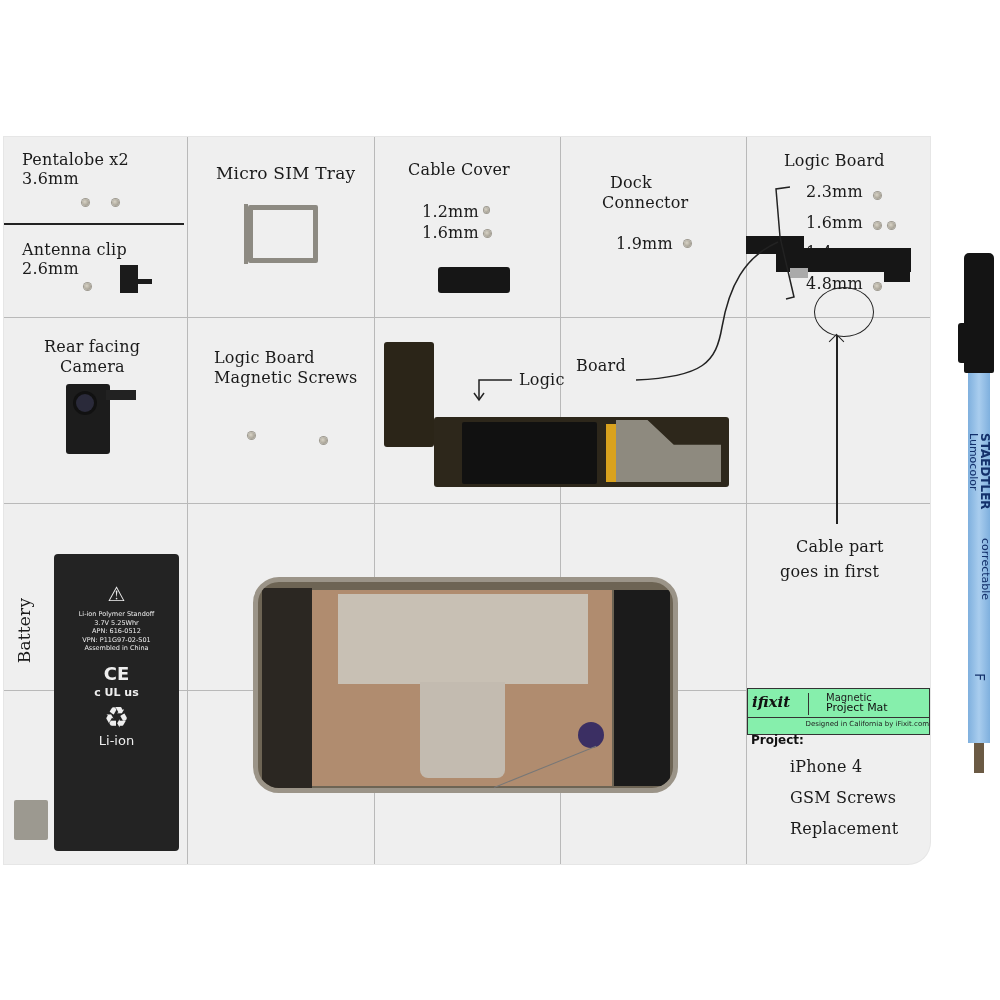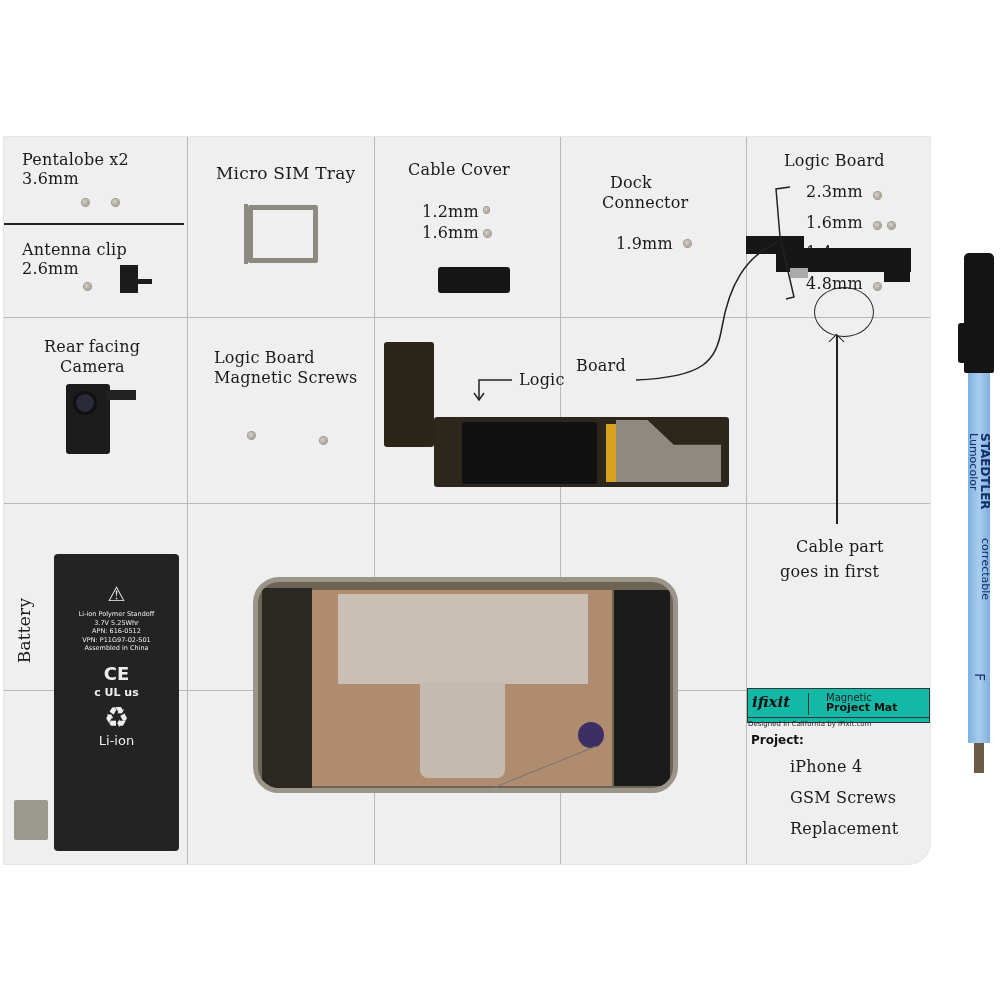--- a/index.html
+++ b/index.html
@@ -41,25 +41,25 @@
   .battery .liion{font-size:13px;}
   .batt-flex{position:absolute;left:10px;top:663px;width:34px;height:40px;background:#9c9990;border-radius:2px;}
   .phone{position:absolute;left:249px;top:440px;width:425px;height:216px;border:5px solid #9b9488;border-radius:26px;background:#6d6454;box-sizing:border-box;overflow:hidden;}
   .phone .copper{position:absolute;left:54px;top:8px;width:300px;height:196px;background:#b08c6f;}
   .phone .shieldT{position:absolute;left:80px;top:12px;width:250px;height:90px;background:#c8c0b4;}
   .phone .shieldStem{position:absolute;left:162px;top:100px;width:85px;height:96px;background:#c3bbb0;border-radius:0 0 8px 8px;}
   .phone .left{position:absolute;left:4px;top:6px;width:50px;height:200px;background:#2b2722;}
   .phone .right{position:absolute;left:356px;top:8px;width:56px;height:196px;background:#1b1b1b;}
   .phone .cam{position:absolute;left:320px;top:140px;width:26px;height:26px;border-radius:50%;background:#3b2f63;}
   .cable{position:absolute;left:490px;top:650px;width:110px;height:40px;border-top:1.5px solid #777;transform:rotate(-22deg);transform-origin:left top;}
-  .logo-box{position:absolute;left:743px;top:551px;width:183px;height:35px;border:1px solid #333;box-sizing:border-box;background:#14b8a6;}
+  .logo-box{position:absolute;left:743px;top:551px;width:183px;height:47px;border:1px solid #333;box-sizing:border-box;background:#86efac;}
   .logo-box .ifixit{position:absolute;left:4px;top:4px;width:56px;height:22px;font-family:"DejaVu Serif",serif;font-style:italic;font-weight:bold;font-size:15px;color:#111;border-right:1px solid #333;}
   .logo-box .mag{position:absolute;left:78px;top:3px;font-size:10px;color:#222;}
-  .logo-box .pm{position:absolute;left:78px;top:12px;font-size:11px;font-weight:bold;color:#111;}
-  .logo-box .designed{position:absolute;left:0;right:0;top:28px;border-top:1px solid #333;font-size:7px;text-align:left;line-height:13px;color:#222;}
+  .logo-box .pm{position:absolute;left:78px;top:12px;font-size:11px;font-weight:normal;color:#111;}
+  .logo-box .designed{position:absolute;left:0;right:0;top:28px;border-top:1px solid #333;font-size:7px;text-align:right;line-height:13px;color:#222;}
   .project-label{position:absolute;left:747px;top:596px;font-size:12px;font-weight:bold;color:#111;}
   .pen{position:absolute;left:958px;top:253px;width:42px;height:530px;}
   .pen .cap{position:absolute;left:6px;top:0;width:30px;height:120px;background:#141414;border-radius:5px 5px 2px 2px;}
   .pen .clipp{position:absolute;left:0;top:70px;width:10px;height:40px;background:#141414;border-radius:3px;}
   .pen .body{position:absolute;left:10px;top:120px;width:22px;height:370px;background:linear-gradient(90deg,#7fb0de,#a9cdee,#7fb0de);}
   .pen .tip{position:absolute;left:16px;top:490px;width:10px;height:30px;background:#6b5a44;}
   .pen .brand{position:absolute;left:4px;top:180px;transform:rotate(90deg);transform-origin:left top;font-size:12px;font-weight:bold;color:#13306b;white-space:nowrap;left:34px;}
   .pen .lumo{position:absolute;top:180px;left:22px;transform:rotate(90deg);transform-origin:left top;font-size:11px;color:#13306b;white-space:nowrap;}
   .pen .fmark{position:absolute;left:30px;top:420px;transform:rotate(90deg);transform-origin:left top;font-size:14px;color:#13306b;}
   .curve{position:absolute;left:0;top:0;}

